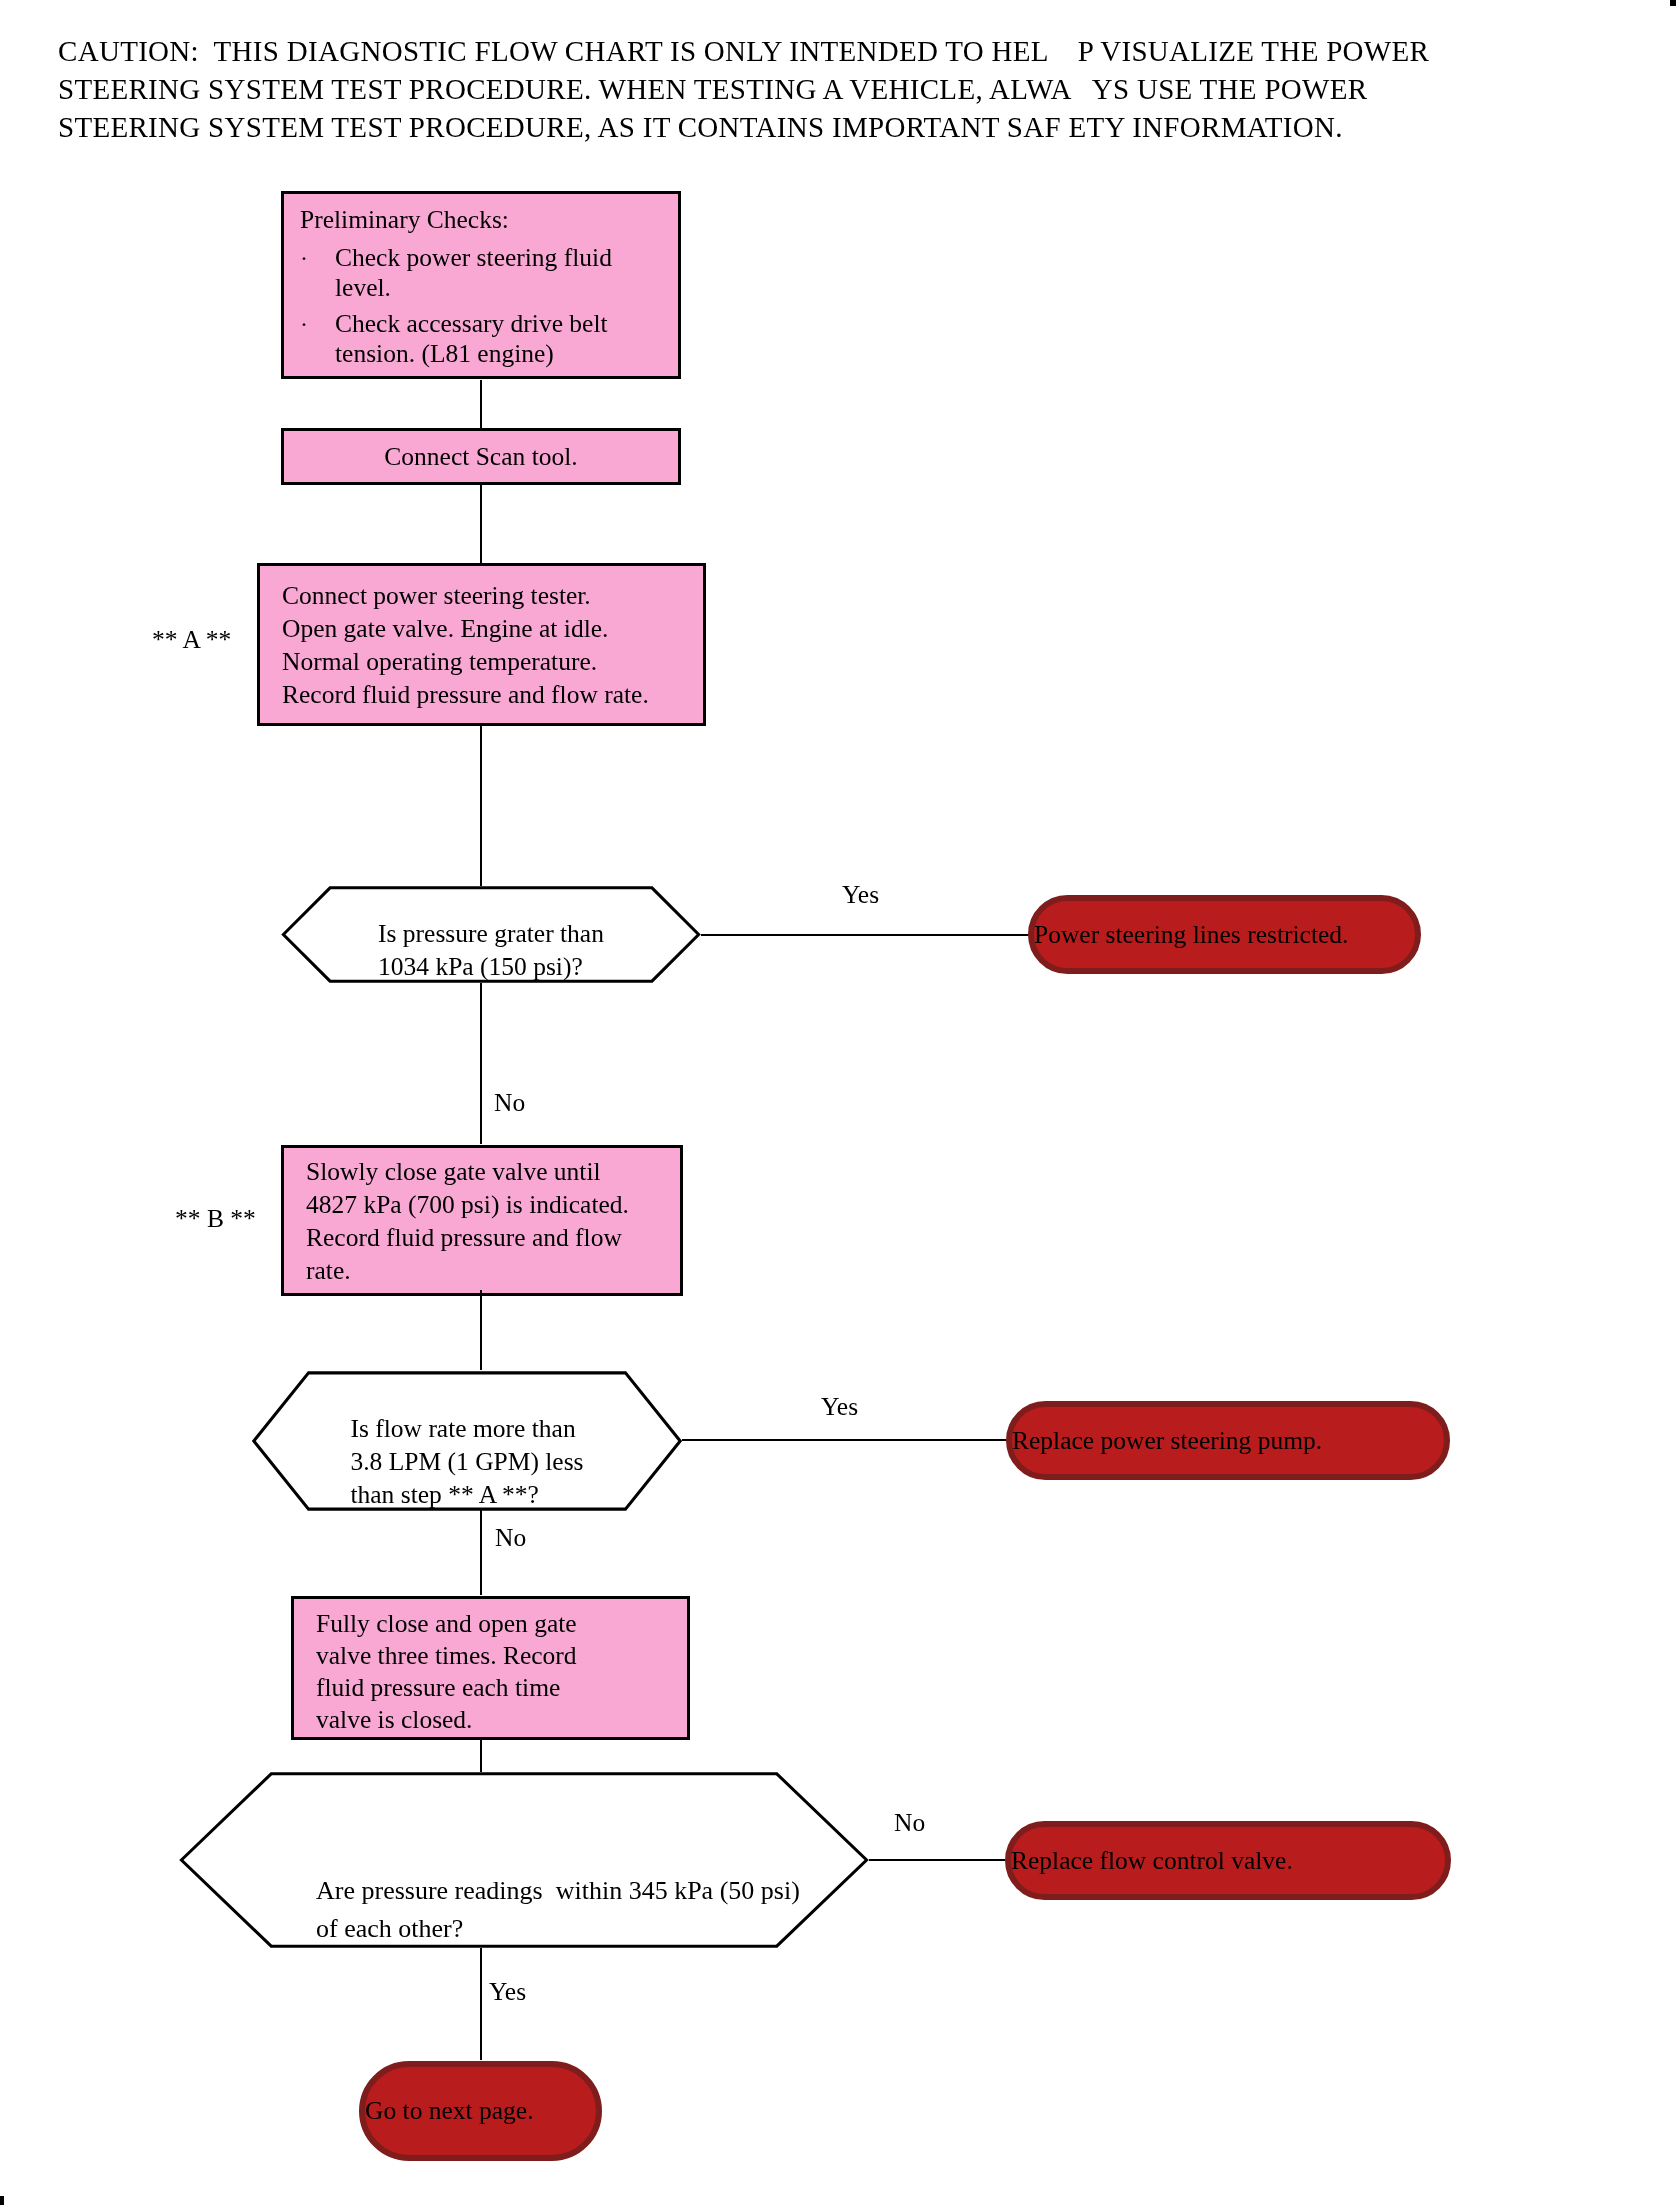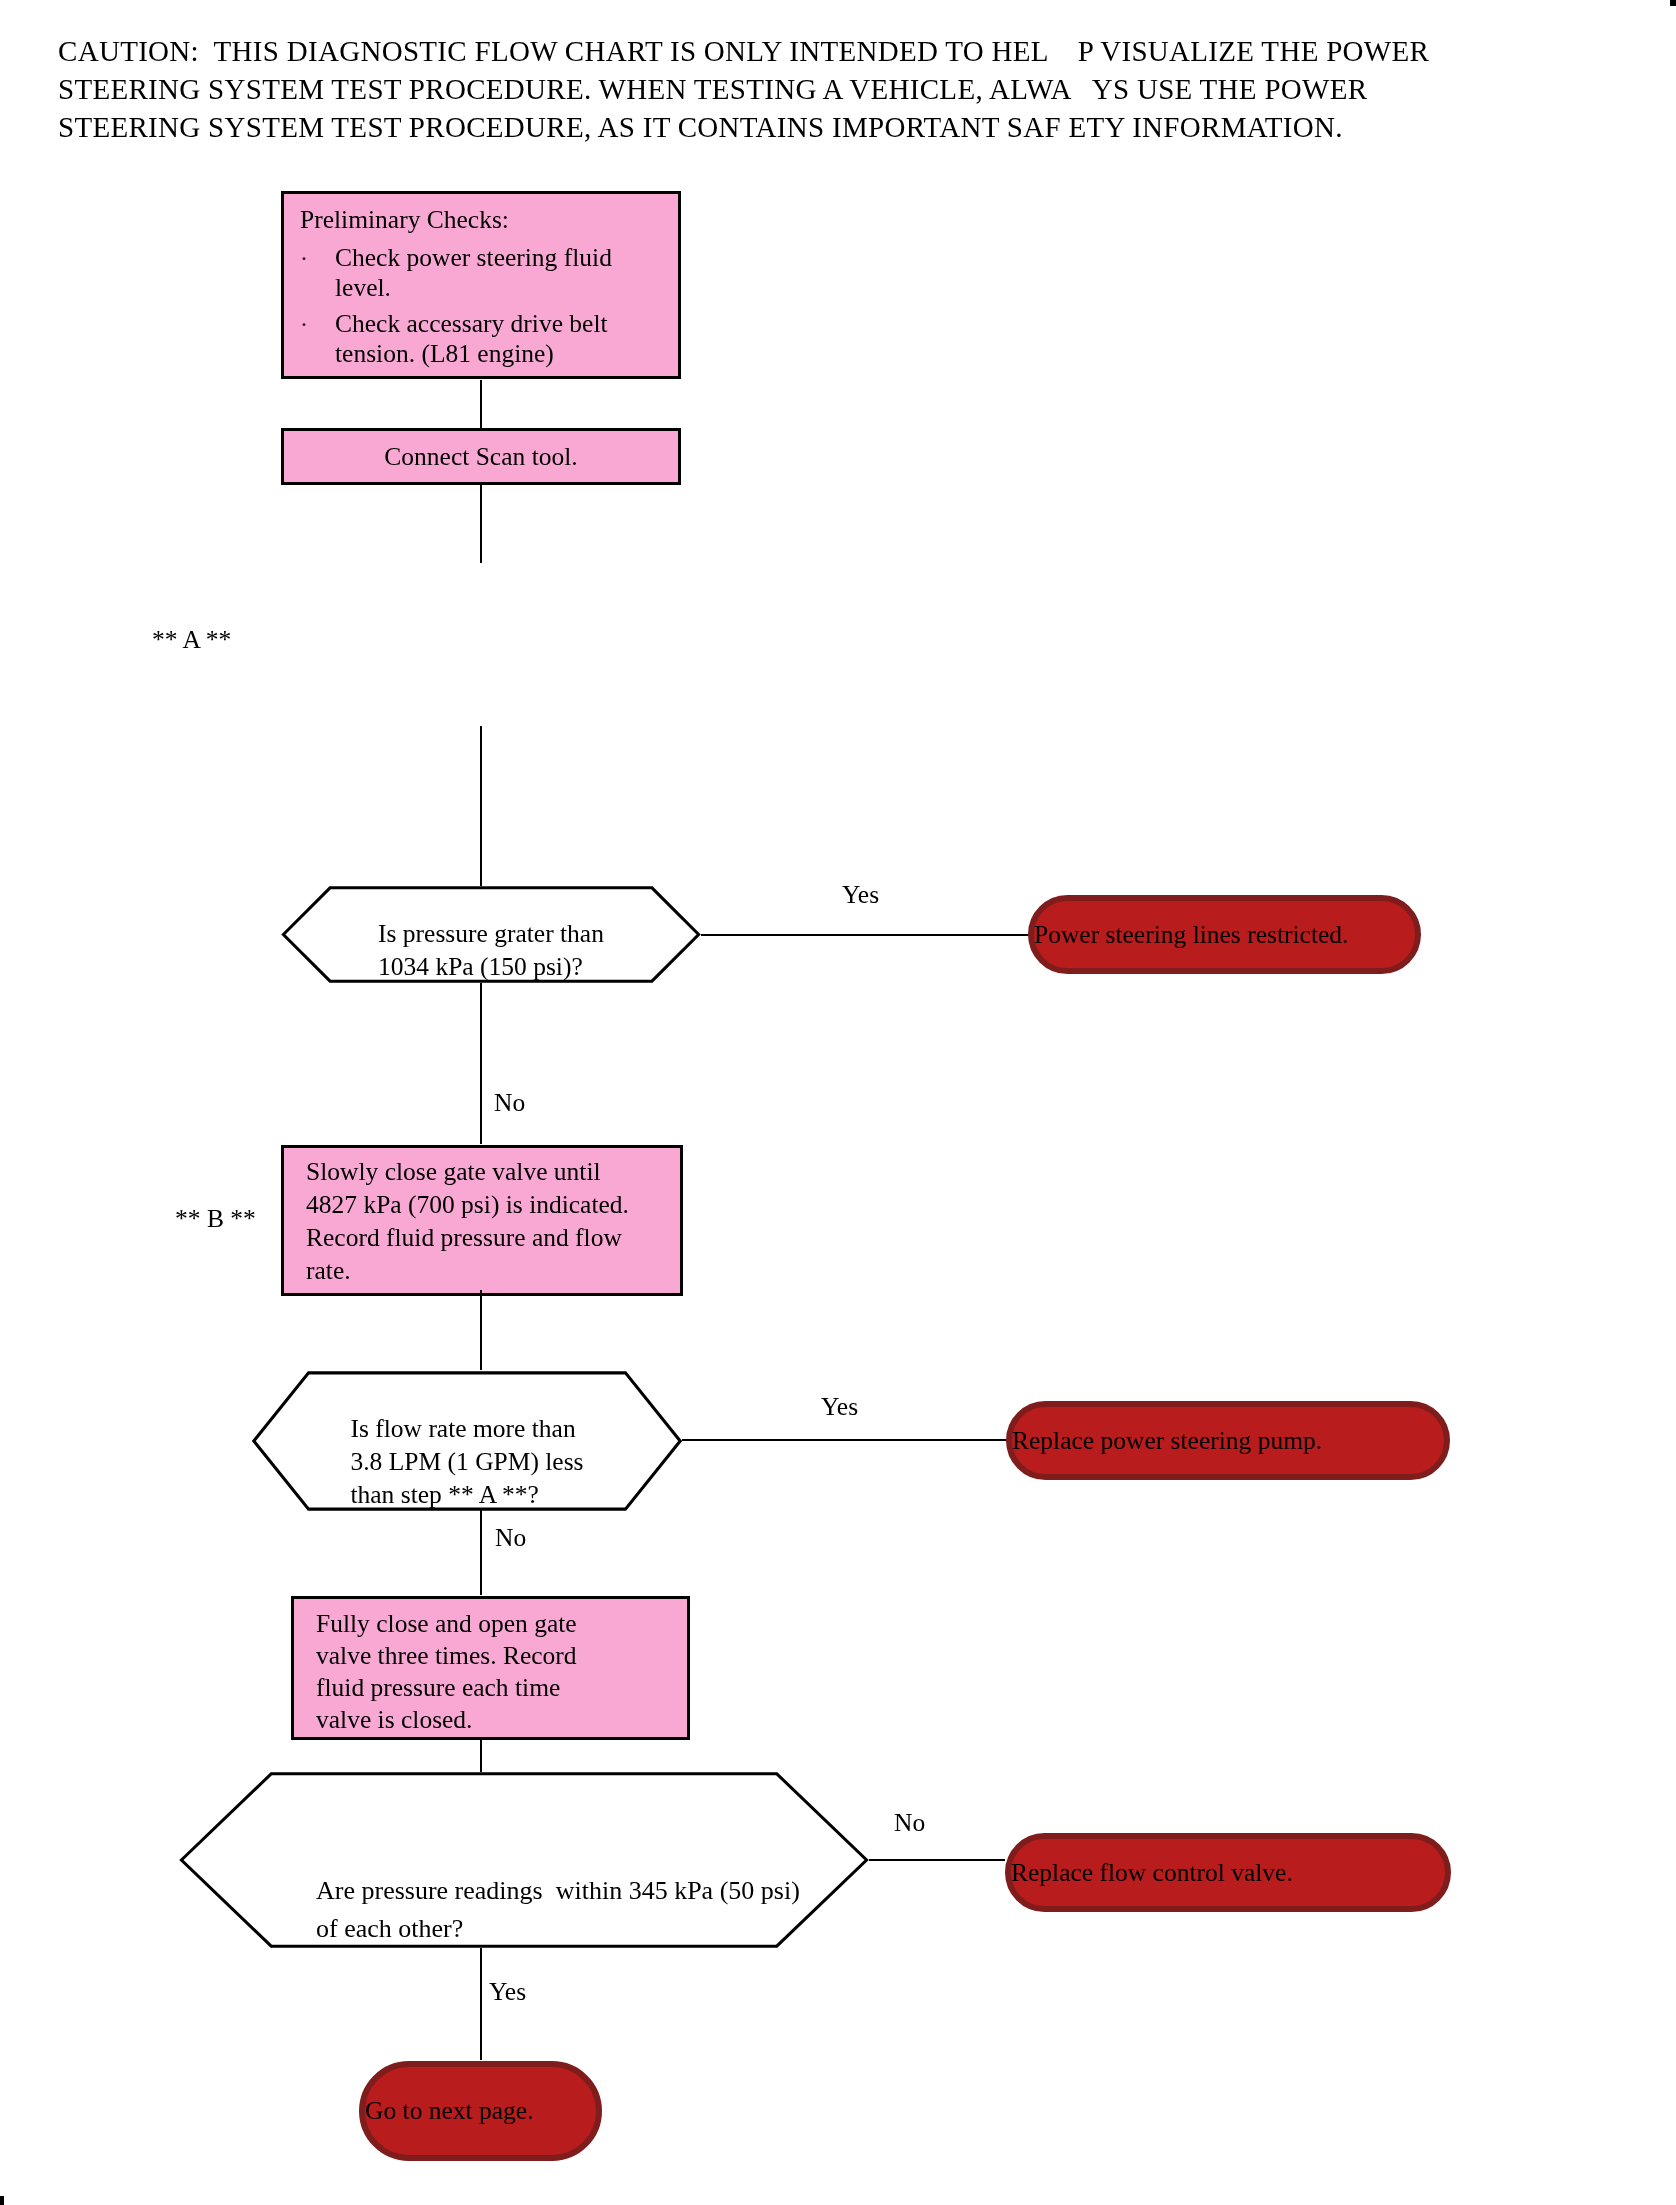--- a/index.html
+++ b/index.html
@@ -85,20 +85,24 @@
 
   <div class="vline" style="left:480px; top:380px; width:2.4px; height:48px;"></div>
 
   <div class="box center" style="left:281px; top:428px; width:400px; height:57px;">
     <span>Connect Scan tool.</span>
   </div>
 
   <div class="vline" style="left:480px; top:485px; width:2.4px; height:78px;"></div>
 
   <div class="lbl" style="left:152px; top:625px;">** A **</div>
+  <div class="box leftcol pre" style="left:257px; top:563px; width:449px; height:163px; padding-left:22px;">Connect power steering tester.
+Open gate valve. Engine at idle.
+Normal operating temperature.
+Record fluid pressure and flow rate.</div>
 
   <div class="vline" style="left:480px; top:726px; width:2.4px; height:160px;"></div>
 
   <div class="hexwrap" style="left:281px; top:886px; width:420px; height:97px;">
     <svg width="420" height="97" viewBox="0 0 691 160">
       <polygon points="3,80 80,3 611,3 688,80 611,157 80,157" fill="#ffffff" stroke="#000000" stroke-width="5"></polygon>
     </svg>
     <div class="hextext">
         <span>Is pressure grater than
 1034 kPa (150 psi)?</span>
@@ -157,21 +161,21 @@
     </svg>
     <div class="hextext" style="justify-content:flex-start; padding-left:137px; font-size:26px; line-height:38px;">
       <span>Are pressure readings  within 345 kPa (50 psi)
 of each other?</span>
     </div>
   </div>
 
   <div class="lbl" style="left:894px; top:1808px;">No</div>
   <div class="hline" style="left:869px; top:1859px; width:136px; height:2.4px;"></div>
 
-  <div class="stadium" style="left:1005px; top:1821px; width:446px; height:79px;margin-top:12px;">
+  <div class="stadium" style="left:1005px; top:1821px; width:446px; height:79px;">
     <span>Replace flow control valve.</span>
   </div>
 
   <div class="vline" style="left:480px; top:1948px; width:2.4px; height:112px;"></div>
   <div class="lbl" style="left:489px; top:1977px;">Yes</div>
 
   <div class="stadium" style="left:359px; top:2061px; width:243px; height:100px; border-radius:50px;">
     <span>Go to next page.</span>
   </div>
 

